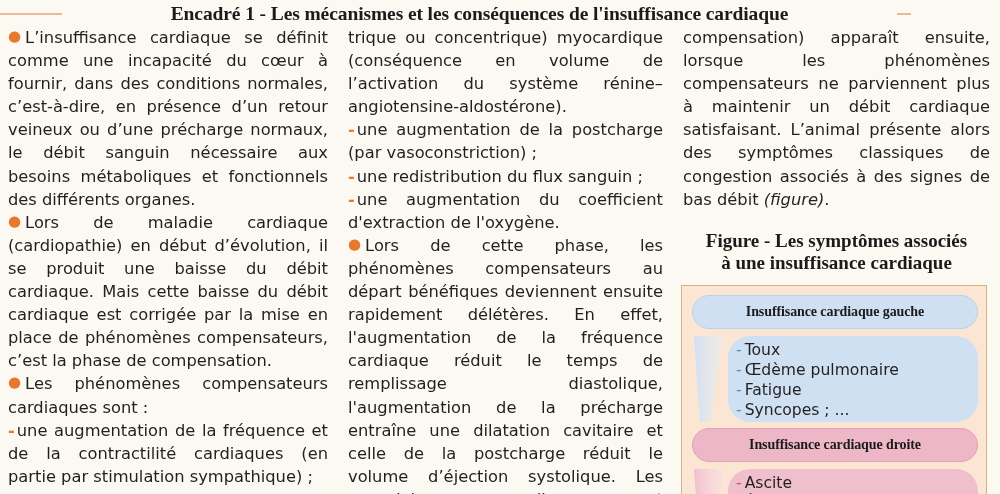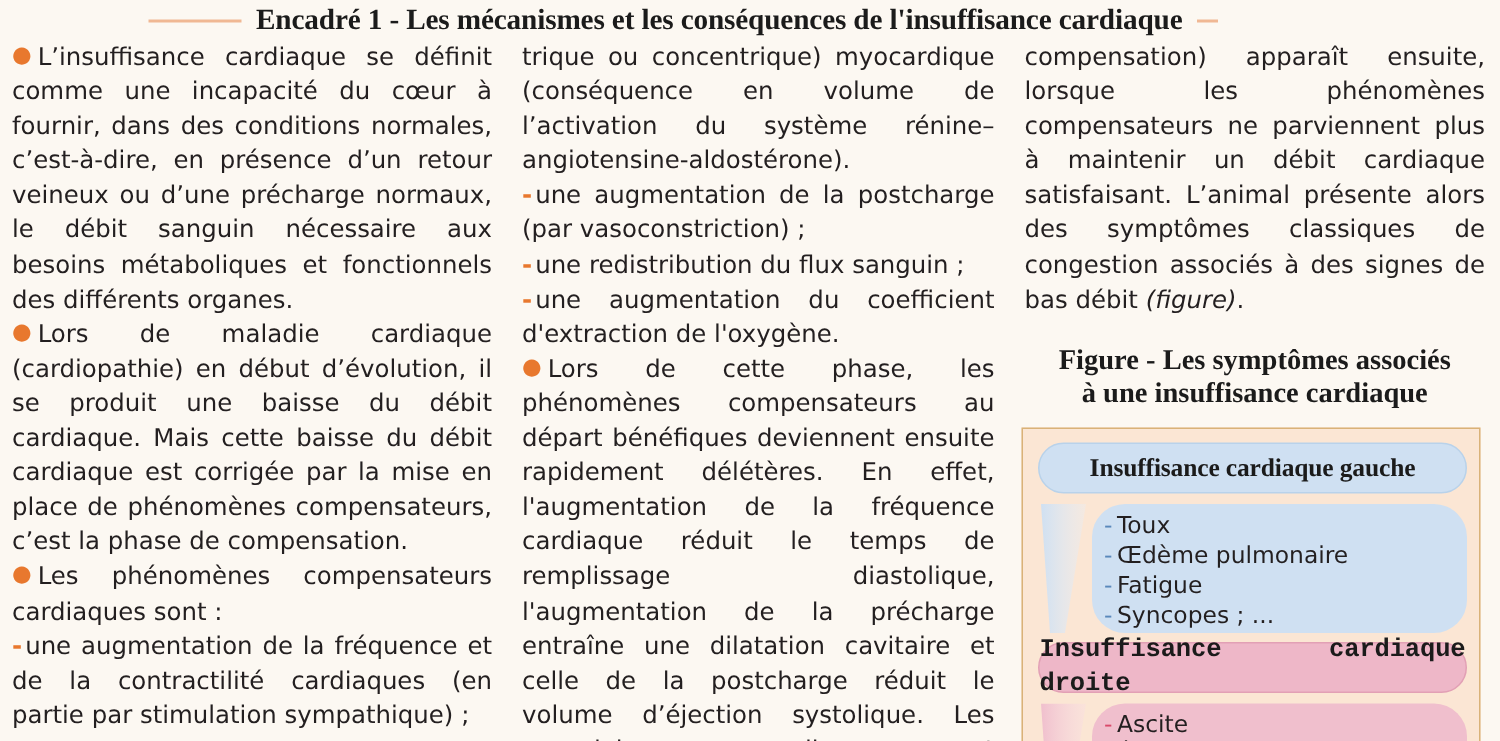--- a/index.html
+++ b/index.html
@@ -24,21 +24,21 @@
 
   
   .title-bar {
     position: absolute;
     left: 0;
     top: 2px;
     width: 911px;
     height: 24px;
     display: flex;
     align-items: center;
-    justify-content: center;
+    justify-content: space-between;
     gap: 10px;
   }
   .title-rule {
     height: 2px;
     background: #f0b894;
     flex: 0 0 auto;
   }
   .title-rule.left  { width: 62px; }
   .title-rule.right { width: 14px; }
   .title-text {
@@ -120,34 +120,33 @@
 
   .pill {
     box-sizing: border-box;
     height: 34px;
     border-radius: 18px;
     display: flex;
     align-items: center;
     justify-content: center;
     font-family: "Liberation Serif", serif;
     font-weight: bold;
-    font-size: 17px;
+    font-size: 14px;
     color: #1b1b1b;
     letter-spacing: -0.1px;
   }
   .pill.blue {
     background: #cfe0f2;
     border: 1px solid #b9d2ea;
     width: 286px;
   }
   .pill.pink {
     background: #eeb7c8;
     border: 1px solid #e2a0b5;
     width: 286px;
-    font-family: Liberation Mono, monospace;
   }
 
   .branch {
     position: relative;
     margin-top: 7px;
     height: 86px;
   }
   .wedge {
     position: absolute;
     left: 2px;

